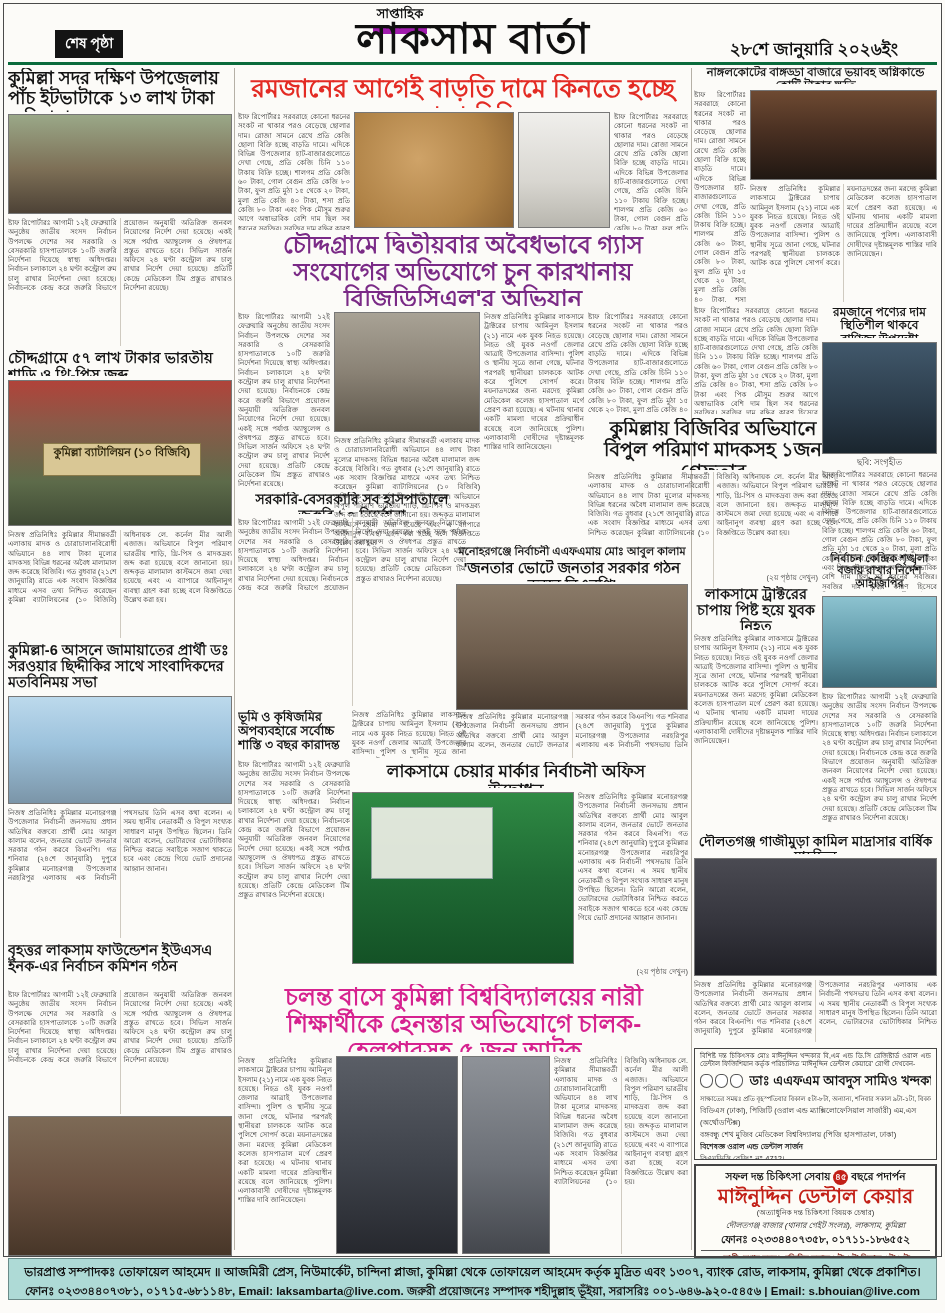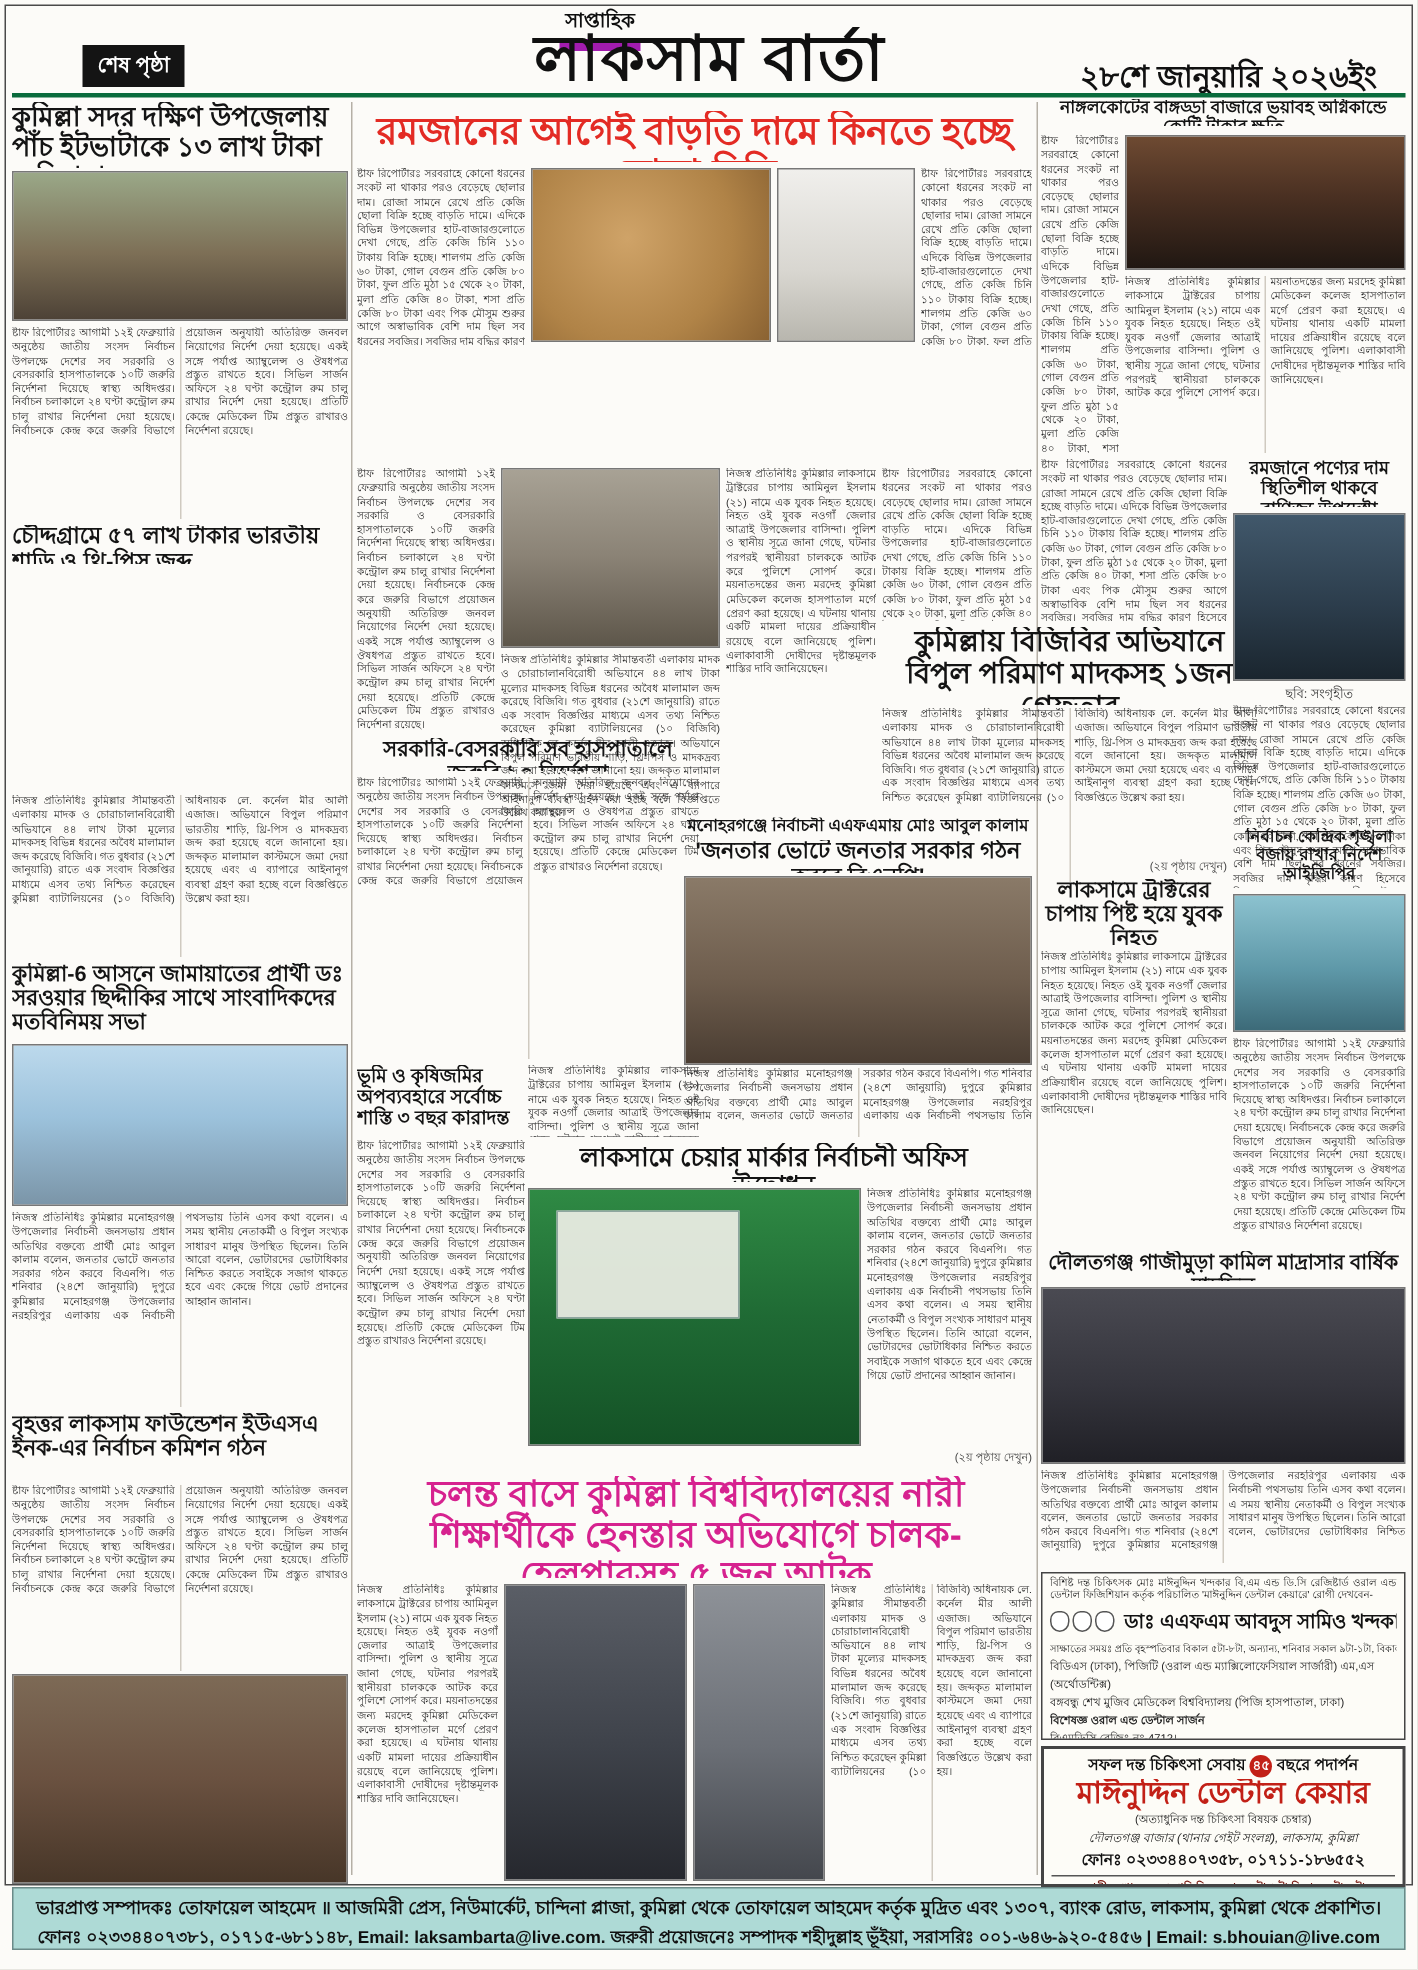--- a/index.html
+++ b/index.html
@@ -27,47 +27,51 @@
 </style>
 </head>
 <body>
 
 <div class="page">
   <div class="frame"></div>
 
   <div class="abs" style="left:55px;top:30px;"><span class="badge">শেষ পৃষ্ঠা</span></div>
   <div class="abs center" style="left:300px;top:4px;width:200px;"><span class="weekly" style="font-size:13px;">সাপ্তাহিক</span></div>
   <div class="abs masthead" style="left:258px;top:18px;width:430px;font-size:42px;">লাকসাম বার্তা</div>
-  <div class="abs date" style="left:700px;top:36px;width:218px;font-size:20px;">২৮শে জানুয়ারি ২০২৬ইং</div>
+  <div class="abs date" style="left:680px;top:36px;width:218px;font-size:17px;">২৮শে জানুয়ারি ২০২৬ইং</div>
   <div class="rule-green" style="left:8px;top:62px;width:929px;"></div>
 
   <div class="vline" style="left:234px;top:68px;height:1182px;"></div>
   <div class="vline" style="left:691px;top:68px;height:1182px;"></div>
 
   <div class="abs hl" style="left:8px;top:68px;width:224px;height:44px;font-size:18px;">কুমিল্লা সদর দক্ষিণ উপজেলায় পাঁচ ইটভাটাকে ১৩ লাখ টাকা জরিমানা</div>
   <div class="photo" style="left:8px;top:114px;width:224px;height:100px;background:linear-gradient(180deg,#9aa888 0%,#7d6f56 55%,#4d4236 100%);"></div>
   <div class="abs body-text cols2" style="left:8px;top:218px;width:224px;height:128px;">ষ্টাফ রিপোর্টারঃ আগামী ১২ই ফেব্রুয়ারি অনুষ্ঠেয় জাতীয় সংসদ নির্বাচন উপলক্ষে দেশের সব সরকারি ও বেসরকারি হাসপাতালকে ১০টি জরুরি নির্দেশনা দিয়েছে স্বাস্থ্য অধিদপ্তর। নির্বাচন চলাকালে ২৪ ঘণ্টা কন্ট্রোল রুম চালু রাখার নির্দেশনা দেয়া হয়েছে। নির্বাচনকে কেন্দ্র করে জরুরি বিভাগে প্রয়োজন অনুযায়ী অতিরিক্ত জনবল নিয়োগের নির্দেশ দেয়া হয়েছে। একই সঙ্গে পর্যাপ্ত অ্যাম্বুলেন্স ও ঔষধপত্র প্রস্তুত রাখতে হবে। সিভিল সার্জন অফিসে ২৪ ঘণ্টা কন্ট্রোল রুম চালু রাখার নির্দেশ দেয়া হয়েছে। প্রতিটি কেন্দ্রে মেডিকেল টিম প্রস্তুত রাখারও নির্দেশনা রয়েছে।</div>
 
   <div class="abs hl" style="left:8px;top:350px;width:224px;height:26px;font-size:15px;">চৌদ্দগ্রামে ৫৭ লাখ টাকার ভারতীয় শাড়ি ও থ্রি-পিস জব্দ</div>
+  <div class="photo" style="left:8px;top:380px;width:224px;height:146px;background:linear-gradient(180deg,#b0433a 0%,#8a5a48 30%,#5d6b4a 70%,#3f4a34 100%);">
+    <div class="cap-box" style="left:34px;top:62px;width:156px;height:30px;font-size:11px;line-height:14px;padding-top:1px;">কুমিল্লা ব্যাটালিয়ন (১০ বিজিবি)</div>
+  </div>
   <div class="abs body-text cols2" style="left:8px;top:530px;width:224px;height:108px;">নিজস্ব প্রতিনিধিঃ কুমিল্লার সীমান্তবর্তী এলাকায় মাদক ও চোরাচালানবিরোধী অভিযানে ৪৪ লাখ টাকা মূল্যের মাদকসহ বিভিন্ন ধরনের অবৈধ মালামাল জব্দ করেছে বিজিবি। গত বুধবার (২১শে জানুয়ারি) রাতে এক সংবাদ বিজ্ঞপ্তির মাধ্যমে এসব তথ্য নিশ্চিত করেছেন কুমিল্লা ব্যাটালিয়নের (১০ বিজিবি) অধিনায়ক লে. কর্নেল মীর আলী এজাজ। অভিযানে বিপুল পরিমাণ ভারতীয় শাড়ি, থ্রি-পিস ও মাদকদ্রব্য জব্দ করা হয়েছে বলে জানানো হয়। জব্দকৃত মালামাল কাস্টমসে জমা দেয়া হয়েছে এবং এ ব্যাপারে আইনানুগ ব্যবস্থা গ্রহণ করা হচ্ছে বলে বিজ্ঞপ্তিতে উল্লেখ করা হয়।</div>
 
   <div class="abs hl" style="left:8px;top:642px;width:224px;height:50px;font-size:14.5px;">কুমিল্লা-6 আসনে জামায়াতের প্রার্থী ডঃ সরওয়ার ছিদ্দীকির সাথে সাংবাদিকদের মতবিনিময় সভা</div>
   <div class="photo" style="left:8px;top:696px;width:224px;height:108px;background:linear-gradient(180deg,#bcd9ec 0%,#9cc2dc 45%,#7b95a8 100%);"></div>
   <div class="abs body-text cols2" style="left:8px;top:808px;width:224px;height:130px;">নিজস্ব প্রতিনিধিঃ কুমিল্লার মনোহরগঞ্জ উপজেলার নির্বাচনী জনসভায় প্রধান অতিথির বক্তব্যে প্রার্থী মোঃ আবুল কালাম বলেন, জনতার ভোটে জনতার সরকার গঠন করবে বিএনপি। গত শনিবার (২৪শে জানুয়ারি) দুপুরে কুমিল্লার মনোহরগঞ্জ উপজেলার নরহরিপুর এলাকায় এক নির্বাচনী পথসভায় তিনি এসব কথা বলেন। এ সময় স্থানীয় নেতাকর্মী ও বিপুল সংখ্যক সাধারণ মানুষ উপস্থিত ছিলেন। তিনি আরো বলেন, ভোটারদের ভোটাধিকার নিশ্চিত করতে সবাইকে সজাগ থাকতে হবে এবং কেন্দ্রে গিয়ে ভোট প্রদানের আহ্বান জানান।</div>
 
   <div class="abs hl" style="left:8px;top:942px;width:224px;height:46px;font-size:14.5px;">বৃহত্তর লাকসাম ফাউন্ডেশন ইউএসএ ইনক-এর নির্বাচন কমিশন গঠন</div>
   <div class="abs body-text cols2" style="left:8px;top:990px;width:224px;height:124px;">ষ্টাফ রিপোর্টারঃ আগামী ১২ই ফেব্রুয়ারি অনুষ্ঠেয় জাতীয় সংসদ নির্বাচন উপলক্ষে দেশের সব সরকারি ও বেসরকারি হাসপাতালকে ১০টি জরুরি নির্দেশনা দিয়েছে স্বাস্থ্য অধিদপ্তর। নির্বাচন চলাকালে ২৪ ঘণ্টা কন্ট্রোল রুম চালু রাখার নির্দেশনা দেয়া হয়েছে। নির্বাচনকে কেন্দ্র করে জরুরি বিভাগে প্রয়োজন অনুযায়ী অতিরিক্ত জনবল নিয়োগের নির্দেশ দেয়া হয়েছে। একই সঙ্গে পর্যাপ্ত অ্যাম্বুলেন্স ও ঔষধপত্র প্রস্তুত রাখতে হবে। সিভিল সার্জন অফিসে ২৪ ঘণ্টা কন্ট্রোল রুম চালু রাখার নির্দেশ দেয়া হয়েছে। প্রতিটি কেন্দ্রে মেডিকেল টিম প্রস্তুত রাখারও নির্দেশনা রয়েছে।</div>
   <div class="photo" style="left:8px;top:1116px;width:224px;height:140px;background:linear-gradient(180deg,#7d6a56 0%,#6a5140 50%,#473628 100%);"></div>
 
   <div class="abs hl center" style="left:236px;top:74px;width:454px;height:34px;font-size:25px;color:#e32b24;">রমজানের আগেই বাড়তি দামে কিনতে হচ্ছে ছোলা-চিনি</div>
   <div class="abs body-text" style="left:238px;top:112px;width:112px;height:118px;">ষ্টাফ রিপোর্টারঃ সরবরাহে কোনো ধরনের সংকট না থাকার পরও বেড়েছে ছোলার দাম। রোজা সামনে রেখে প্রতি কেজি ছোলা বিক্রি হচ্ছে বাড়তি দামে। এদিকে বিভিন্ন উপজেলার হাট-বাজারগুলোতে দেখা গেছে, প্রতি কেজি চিনি ১১০ টাকায় বিক্রি হচ্ছে। শালগম প্রতি কেজি ৬০ টাকা, গোল বেগুন প্রতি কেজি ৮০ টাকা, ফুল প্রতি মুঠা ১৫ থেকে ২০ টাকা, মুলা প্রতি কেজি ৪০ টাকা, শসা প্রতি কেজি ৮০ টাকা এবং পিক মৌসুম শুরুর আগে অস্বাভাবিক বেশি দাম ছিল সব ধরনের সবজির। সবজির দাম বৃদ্ধির কারণ হিসেবে বিক্রেতারা বলেন, আসলে শীত মৌসুমে সবজির দাম তুলনামূলক অনেক কম থাকে। কারণ এই সময় সবজির পুরো মৌসুম। বাজারে সবজির সরবরাহ তুলনামূলক কম থাকে বলে দাম বৃদ্ধি পেয়েছে বলে জানান ব্যবসায়ীরা।</div>
   <div class="photo" style="left:354px;top:112px;width:160px;height:116px;background:radial-gradient(circle at 40% 40%,#cfa368 0%,#b08347 60%,#8a6232 100%);"></div>
   <div class="photo" style="left:518px;top:112px;width:92px;height:116px;background:linear-gradient(180deg,#f0efec 0%,#d8d6d0 60%,#b8b6ae 100%);"></div>
   <div class="abs body-text" style="left:614px;top:112px;width:74px;height:118px;">ষ্টাফ রিপোর্টারঃ সরবরাহে কোনো ধরনের সংকট না থাকার পরও বেড়েছে ছোলার দাম। রোজা সামনে রেখে প্রতি কেজি ছোলা বিক্রি হচ্ছে বাড়তি দামে। এদিকে বিভিন্ন উপজেলার হাট-বাজারগুলোতে দেখা গেছে, প্রতি কেজি চিনি ১১০ টাকায় বিক্রি হচ্ছে। শালগম প্রতি কেজি ৬০ টাকা, গোল বেগুন প্রতি কেজি ৮০ টাকা, ফুল প্রতি মুঠা ১৫ থেকে ২০ টাকা, মুলা প্রতি কেজি ৪০ টাকা, শসা প্রতি কেজি ৮০ টাকা এবং পিক মৌসুম শুরুর আগে অস্বাভাবিক বেশি দাম ছিল সব ধরনের সবজির। সবজির দাম বৃদ্ধির কারণ হিসেবে বিক্রেতারা বলেন, আসলে শীত মৌসুমে সবজির দাম তুলনামূলক অনেক কম থাকে। কারণ এই সময় সবজির পুরো মৌসুম। বাজারে সবজির সরবরাহ তুলনামূলক কম থাকে বলে দাম বৃদ্ধি পেয়েছে বলে জানান ব্যবসায়ীরা।</div>
 
+  <div class="abs hl center" style="left:238px;top:232px;width:450px;height:74px;font-size:24px;color:#7a2a86;">চৌদ্দগ্রামে দ্বিতীয়বার অবৈধভাবে গ্যাস সংযোগের অভিযোগে চুন কারখানায় বিজিডিসিএল'র অভিযান</div>
   <div class="abs body-text" style="left:238px;top:312px;width:92px;height:250px;">ষ্টাফ রিপোর্টারঃ আগামী ১২ই ফেব্রুয়ারি অনুষ্ঠেয় জাতীয় সংসদ নির্বাচন উপলক্ষে দেশের সব সরকারি ও বেসরকারি হাসপাতালকে ১০টি জরুরি নির্দেশনা দিয়েছে স্বাস্থ্য অধিদপ্তর। নির্বাচন চলাকালে ২৪ ঘণ্টা কন্ট্রোল রুম চালু রাখার নির্দেশনা দেয়া হয়েছে। নির্বাচনকে কেন্দ্র করে জরুরি বিভাগে প্রয়োজন অনুযায়ী অতিরিক্ত জনবল নিয়োগের নির্দেশ দেয়া হয়েছে। একই সঙ্গে পর্যাপ্ত অ্যাম্বুলেন্স ও ঔষধপত্র প্রস্তুত রাখতে হবে। সিভিল সার্জন অফিসে ২৪ ঘণ্টা কন্ট্রোল রুম চালু রাখার নির্দেশ দেয়া হয়েছে। প্রতিটি কেন্দ্রে মেডিকেল টিম প্রস্তুত রাখারও নির্দেশনা রয়েছে।</div>
   <div class="photo" style="left:334px;top:312px;width:146px;height:120px;background:linear-gradient(180deg,#a8a295 0%,#8a8275 50%,#5d564a 100%);"></div>
   <div class="abs body-text" style="left:334px;top:436px;width:146px;height:126px;">নিজস্ব প্রতিনিধিঃ কুমিল্লার সীমান্তবর্তী এলাকায় মাদক ও চোরাচালানবিরোধী অভিযানে ৪৪ লাখ টাকা মূল্যের মাদকসহ বিভিন্ন ধরনের অবৈধ মালামাল জব্দ করেছে বিজিবি। গত বুধবার (২১শে জানুয়ারি) রাতে এক সংবাদ বিজ্ঞপ্তির মাধ্যমে এসব তথ্য নিশ্চিত করেছেন কুমিল্লা ব্যাটালিয়নের (১০ বিজিবি) অধিনায়ক লে. কর্নেল মীর আলী এজাজ। অভিযানে বিপুল পরিমাণ ভারতীয় শাড়ি, থ্রি-পিস ও মাদকদ্রব্য জব্দ করা হয়েছে বলে জানানো হয়। জব্দকৃত মালামাল কাস্টমসে জমা দেয়া হয়েছে এবং এ ব্যাপারে আইনানুগ ব্যবস্থা গ্রহণ করা হচ্ছে বলে বিজ্ঞপ্তিতে উল্লেখ করা হয়।</div>
   <div class="abs body-text" style="left:484px;top:312px;width:100px;height:226px;">নিজস্ব প্রতিনিধিঃ কুমিল্লার লাকসামে ট্রাক্টরের চাপায় আমিনুল ইসলাম (২১) নামে এক যুবক নিহত হয়েছে। নিহত ওই যুবক নওগাঁ জেলার আত্রাই উপজেলার বাসিন্দা। পুলিশ ও স্থানীয় সূত্রে জানা গেছে, ঘটনার পরপরই স্থানীয়রা চালককে আটক করে পুলিশে সোপর্দ করে। ময়নাতদন্তের জন্য মরদেহ কুমিল্লা মেডিকেল কলেজ হাসপাতাল মর্গে প্রেরণ করা হয়েছে। এ ঘটনায় থানায় একটি মামলা দায়ের প্রক্রিয়াধীন রয়েছে বলে জানিয়েছে পুলিশ। এলাকাবাসী দোষীদের দৃষ্টান্তমূলক শাস্তির দাবি জানিয়েছেন।</div>
   <div class="abs body-text" style="left:588px;top:312px;width:100px;height:102px;">ষ্টাফ রিপোর্টারঃ সরবরাহে কোনো ধরনের সংকট না থাকার পরও বেড়েছে ছোলার দাম। রোজা সামনে রেখে প্রতি কেজি ছোলা বিক্রি হচ্ছে বাড়তি দামে। এদিকে বিভিন্ন উপজেলার হাট-বাজারগুলোতে দেখা গেছে, প্রতি কেজি চিনি ১১০ টাকায় বিক্রি হচ্ছে। শালগম প্রতি কেজি ৬০ টাকা, গোল বেগুন প্রতি কেজি ৮০ টাকা, ফুল প্রতি মুঠা ১৫ থেকে ২০ টাকা, মুলা প্রতি কেজি ৪০ টাকা, শসা প্রতি কেজি ৮০ টাকা এবং পিক মৌসুম শুরুর আগে অস্বাভাবিক বেশি দাম ছিল সব ধরনের সবজির। সবজির দাম বৃদ্ধির কারণ হিসেবে বিক্রেতারা বলেন, আসলে শীত মৌসুমে সবজির দাম তুলনামূলক অনেক কম থাকে। কারণ এই সময় সবজির পুরো মৌসুম। বাজারে সবজির সরবরাহ তুলনামূলক কম থাকে বলে দাম বৃদ্ধি পেয়েছে বলে জানান ব্যবসায়ীরা।</div>
 
   <div class="abs hl center" style="left:588px;top:418px;width:250px;height:52px;font-size:19px;">কুমিল্লায় বিজিবির অভিযানে বিপুল পরিমাণ মাদকসহ ১জন গ্রেফতার</div>
   <div class="abs body-text cols2" style="left:588px;top:472px;width:250px;height:116px;">নিজস্ব প্রতিনিধিঃ কুমিল্লার সীমান্তবর্তী এলাকায় মাদক ও চোরাচালানবিরোধী অভিযানে ৪৪ লাখ টাকা মূল্যের মাদকসহ বিভিন্ন ধরনের অবৈধ মালামাল জব্দ করেছে বিজিবি। গত বুধবার (২১শে জানুয়ারি) রাতে এক সংবাদ বিজ্ঞপ্তির মাধ্যমে এসব তথ্য নিশ্চিত করেছেন কুমিল্লা ব্যাটালিয়নের (১০ বিজিবি) অধিনায়ক লে. কর্নেল মীর আলী এজাজ। অভিযানে বিপুল পরিমাণ ভারতীয় শাড়ি, থ্রি-পিস ও মাদকদ্রব্য জব্দ করা হয়েছে বলে জানানো হয়। জব্দকৃত মালামাল কাস্টমসে জমা দেয়া হয়েছে এবং এ ব্যাপারে আইনানুগ ব্যবস্থা গ্রহণ করা হচ্ছে বলে বিজ্ঞপ্তিতে উল্লেখ করা হয়।</div>
 
   <div class="abs hl center" style="left:238px;top:492px;width:228px;height:22px;font-size:14px;">সরকারি-বেসরকারি সব হাসপাতালে জরুরি ১০ নির্দেশনা</div>

